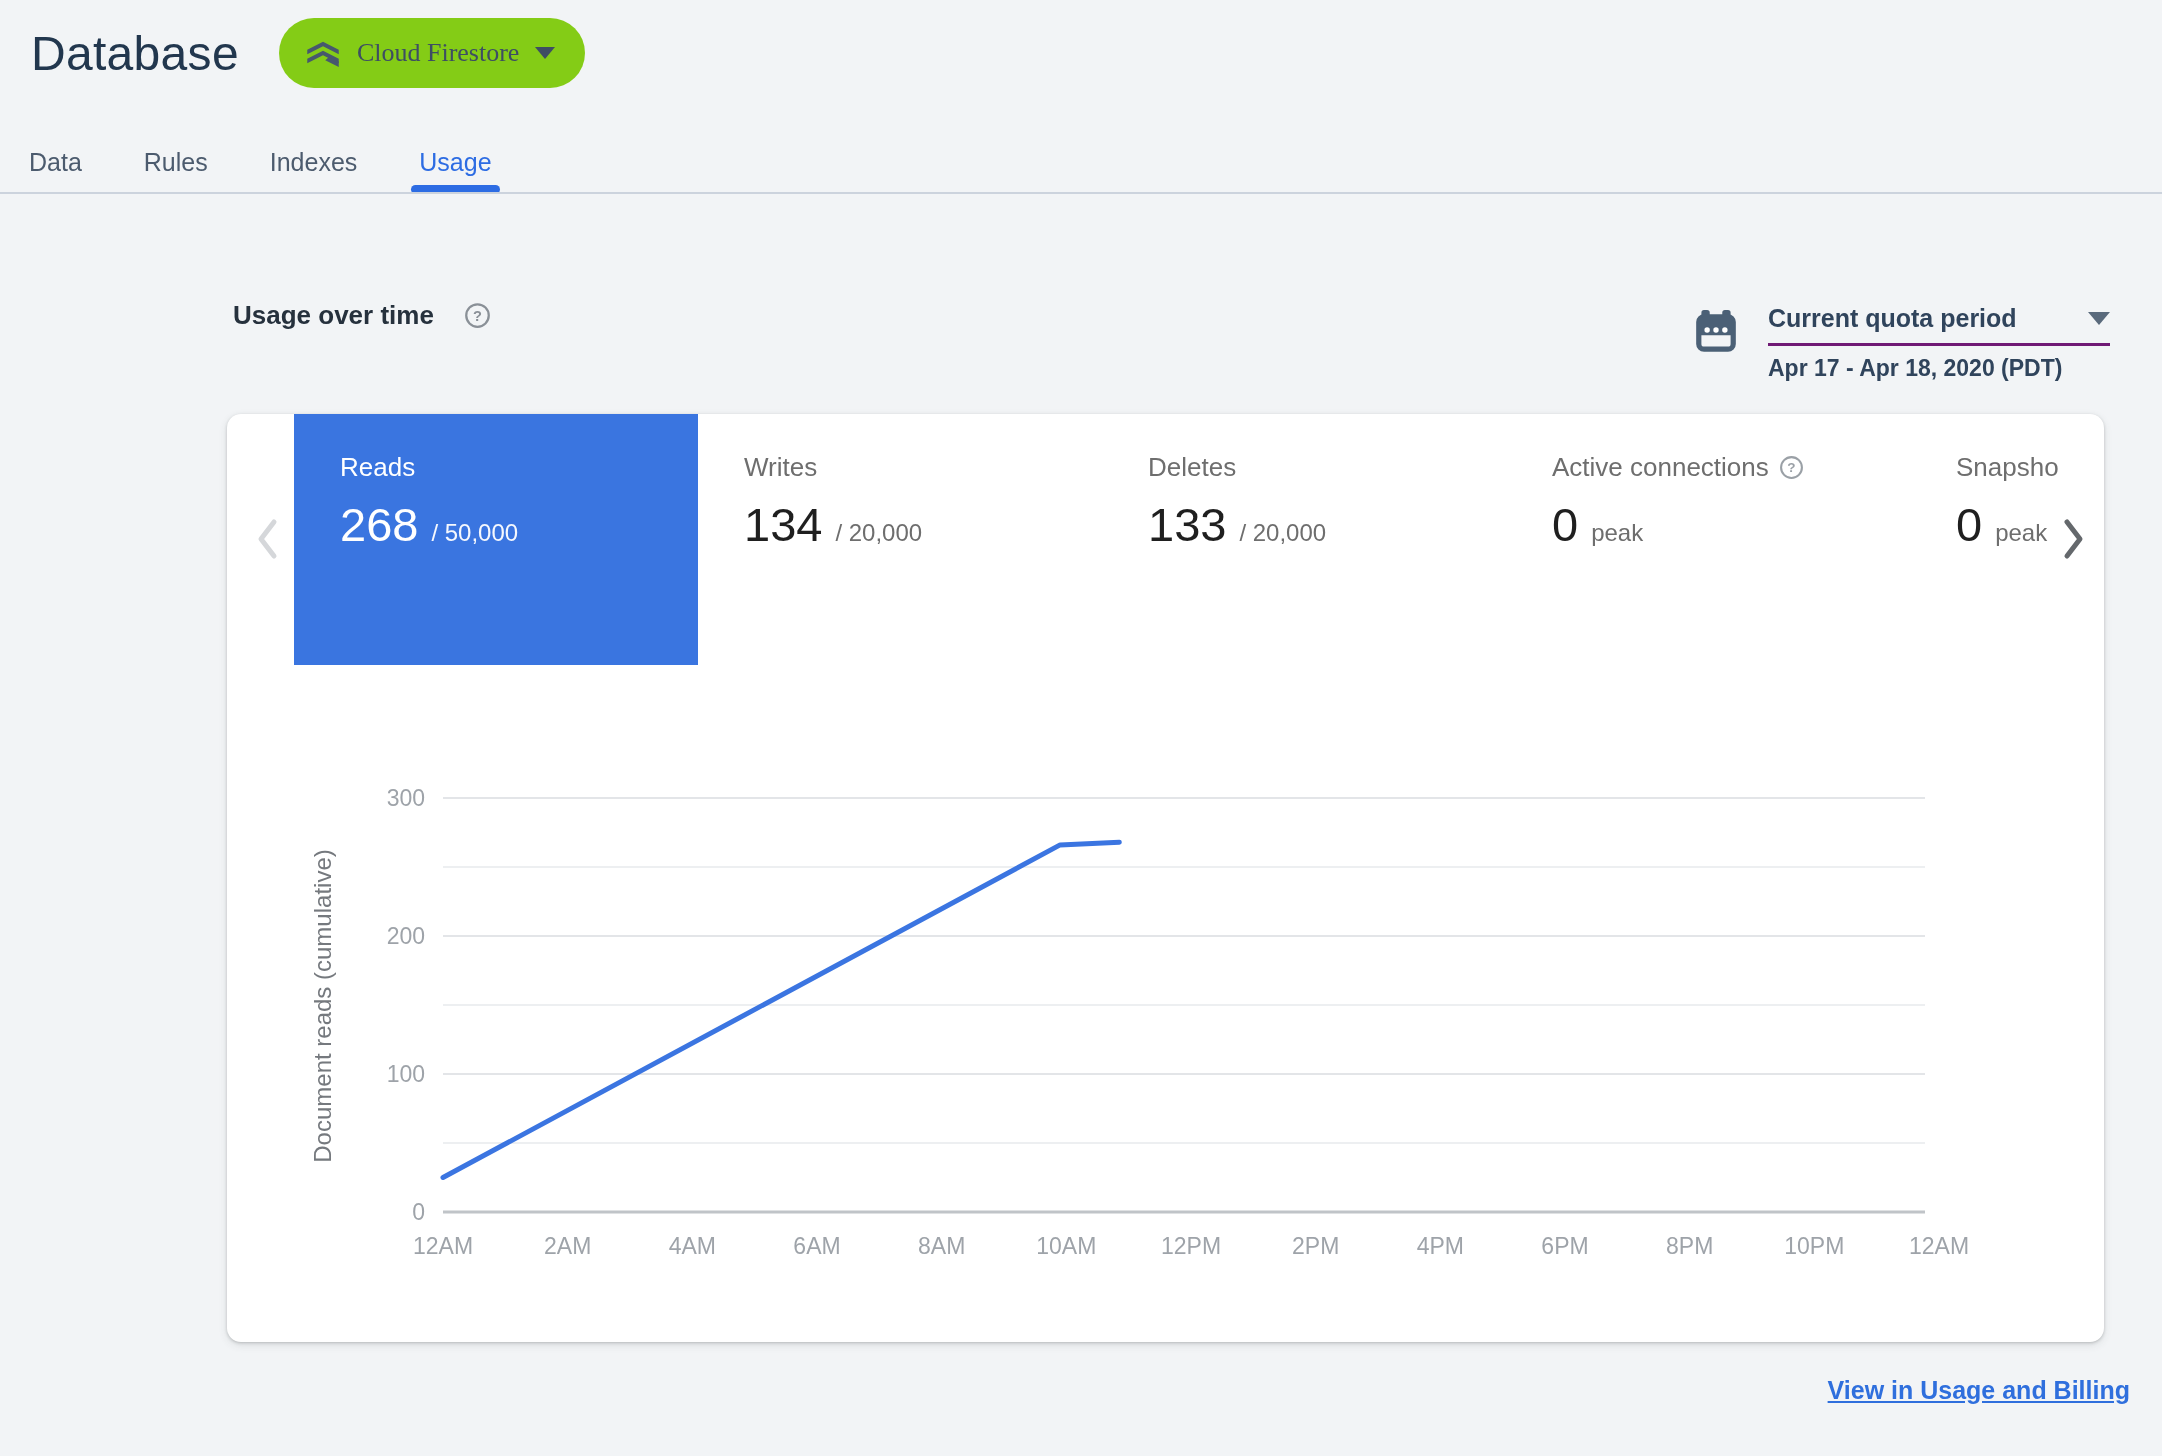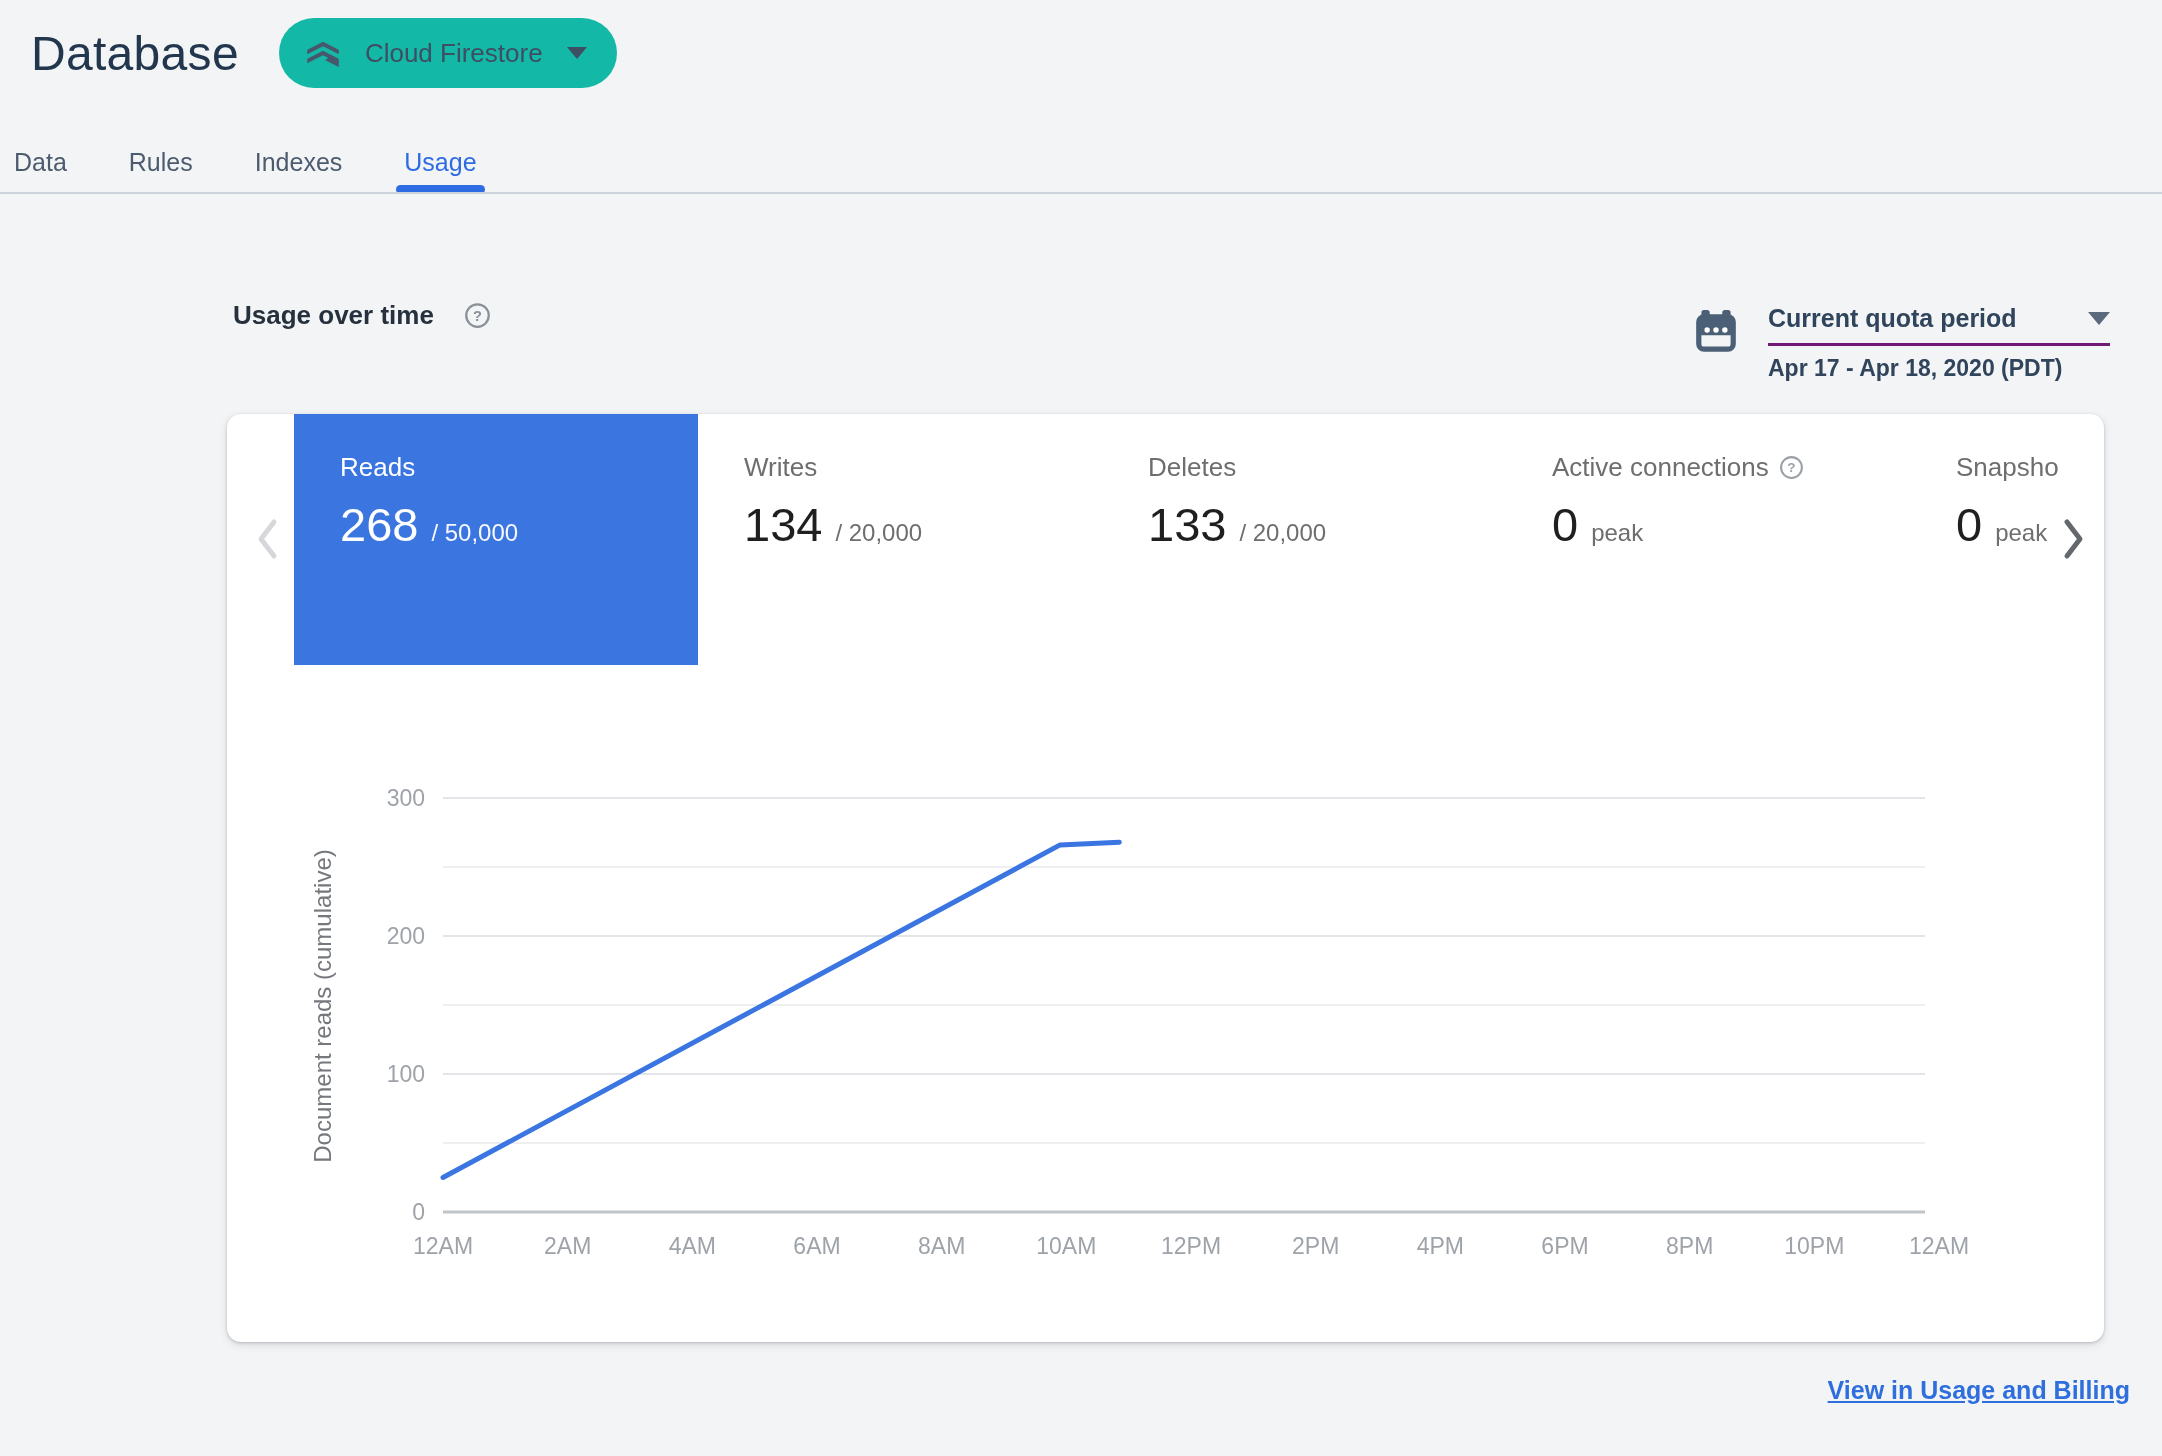--- a/index.html
+++ b/index.html
@@ -2,30 +2,30 @@
 <html><head>
 <meta charset="utf-8">
 <style>
   html,body{margin:0;padding:0;background:#e9ebee;}
   .page{position:relative;width:2162px;height:1456px;background:#f2f4f6;overflow:hidden;
         font-family:"Liberation Sans",sans-serif;-webkit-font-smoothing:antialiased;}
 
   
   .app-header{position:absolute;left:31px;top:18px;display:flex;align-items:center;gap:40px;}
   .page-title{font-size:48px;font-weight:500;color:#22374e;margin:0;letter-spacing:.3px;}
-  .product-pill{display:flex;align-items:center;gap:24px;background:#14b8a6;border-radius:36px;
-                height:70px;padding:0 30px 0 26px;cursor:pointer;}
+  .product-pill{display:flex;align-items:center;gap:16px;background:#84cc16;border-radius:36px;
+                height:70px;padding:0 30px 0 26px;cursor:pointer;font-family:Liberation Serif, serif;}
   .product-pill .label{font-size:26px;font-weight:500;color:#3e4e63;}
   .caret-down{width:0;height:0;border-left:10px solid transparent;border-right:10px solid transparent;
               border-top:12px solid #3e4e63;}
 
   
   .tabbar{position:absolute;left:0;top:136px;width:2162px;height:58px;}
   .tabbar-border{position:absolute;left:0;right:0;bottom:0;height:2px;background:#ccd3dd;}
-  .tabs{display:flex;gap:62px;padding-left:14px;height:100%;box-sizing:border-box;}
+  .tabs{display:flex;gap:62px;padding-left:29px;height:100%;box-sizing:border-box;}
   .tab{position:relative;font-size:25px;font-weight:500;color:#4c5b6e;padding-top:12px;cursor:pointer;}
   .tab.active{color:#2d6ce3;}
   .tab.active::after{content:"";position:absolute;left:-8px;right:-8px;bottom:0;height:9px;
                      background:#2d6ce3;border-radius:6px;}
 
   
   .section-left{position:absolute;left:233px;top:300px;}
   .title-row{display:flex;align-items:center;gap:30px;}
   .section-title{font-size:26px;font-weight:700;color:#26313d;}
   .desc-row{display:flex;align-items:center;gap:10px;margin-top:16px;font-size:23px;color:#41505f;}

